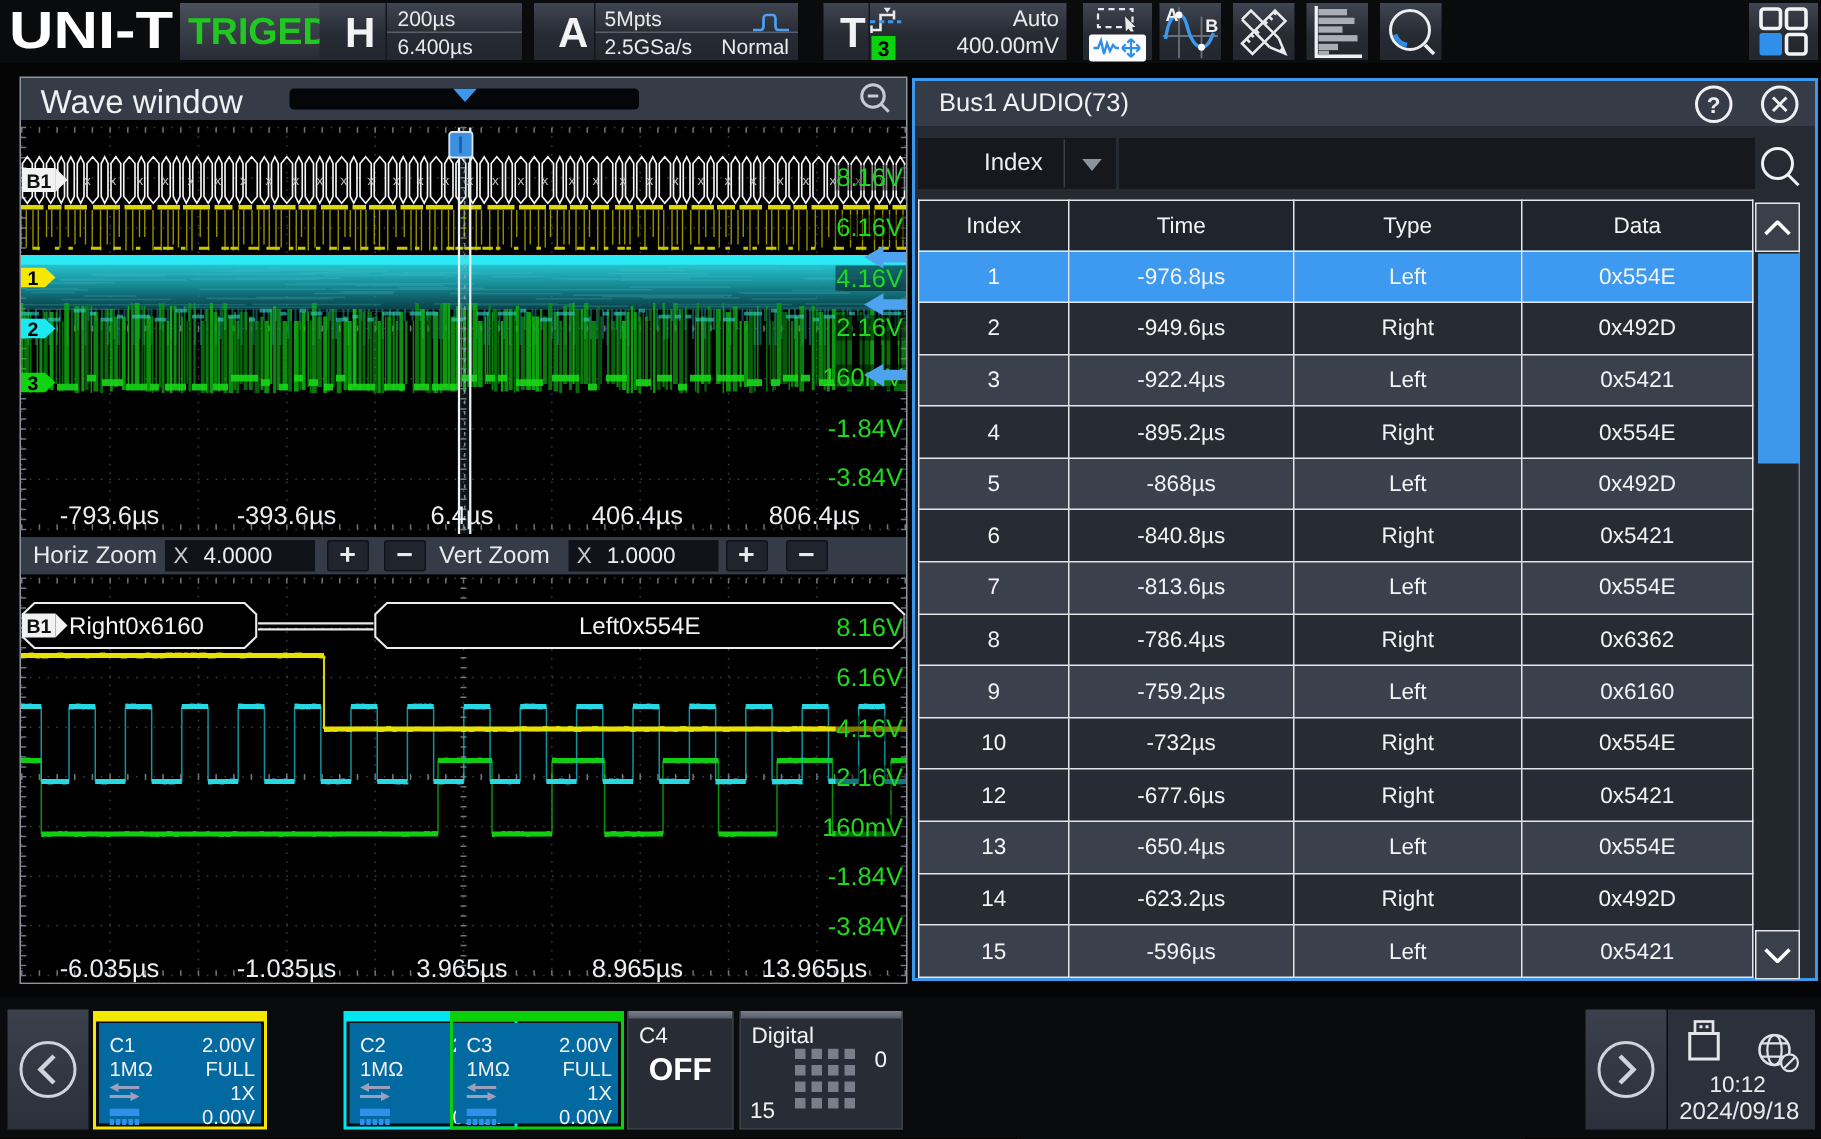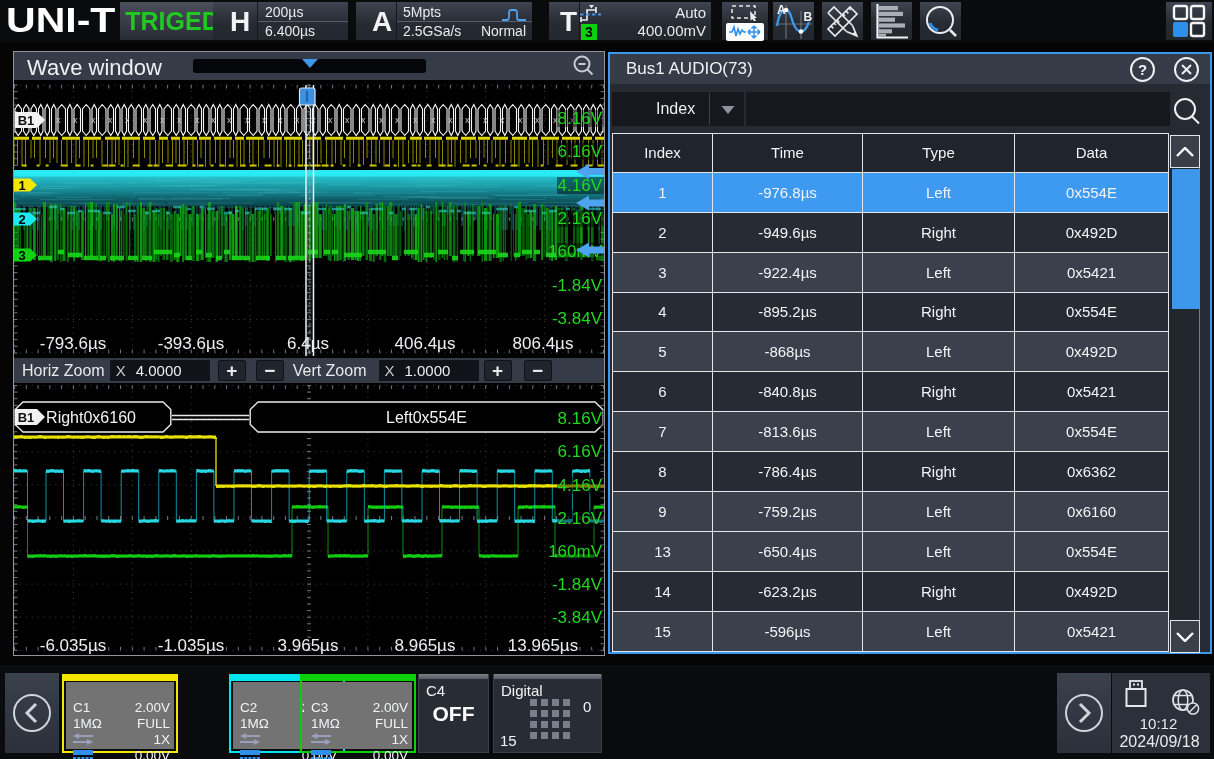--- a/index.html
+++ b/index.html
@@ -35,21 +35,21 @@
 #dtable td { height:32px; background:#262b34; }
 #dtable tr.odd td { background:#3b414c; }
 #dtable tr.sel td { background:#3d9af0; }
 .sbarbtn { position:absolute; left:560px; width:30px; height:33px; background:#394049; border:1px solid #e4e6e9; color:#fff; display:flex; align-items:center; justify-content:center; }
 #sbtrack { position:absolute; left:560px; top:114px; width:30px; height:454px; background:#22262d; border-right:1px solid #777c85; }
 #sbthumb { position:absolute; left:562px; top:115px; width:28px; height:140px; background:#3d97ea; }
 
 
 #botbar { position:absolute; left:0; top:665px; width:1214px; height:94px; background:#0a0b0d; }
 .chbox { position:absolute; top:9px; width:116px; height:79px; font-size:13.5px; color:#f2f3f5; }
-.chin { position:absolute; left:2px; top:1px; right:2px; bottom:2px; background:#737373; padding:17px 4px 0 7px; }
+.chin { position:absolute; left:2px; top:1px; right:2px; bottom:2px; background:#0369a1; padding:6px 4px 0 7px; }
 .chrow { display:flex; justify-content:space-between; height:16px; align-items:center; }
 .graybox { position:absolute; top:9px; height:79px; background:#272c35; border:1px solid #3a3f49; border-top:none; }
 .graytop { position:absolute; left:0; top:0; width:100%; height:5px; background:linear-gradient(#7a8089,#565c66); }
 .circbtn { position:absolute; top:8px; width:54px; height:80px; background:linear-gradient(#3a404c,#2b303a); display:flex; align-items:center; justify-content:center; }
 </style>
 </head>
 <body>
 <div id="root">
 
 <div id="topbar">
@@ -674,20 +674,32 @@
             <td>-786.4µs</td>
             <td>Right</td>
             <td>0x6362</td>
           </tr>
     <tr class="odd">
             <td>9</td>
             <td>-759.2µs</td>
             <td>Left</td>
             <td>0x6160</td>
           </tr>
+    <tr>
+            <td>10</td>
+            <td>-732µs</td>
+            <td>Right</td>
+            <td>0x554E</td>
+          </tr>
+    <tr>
+            <td>12</td>
+            <td>-677.6µs</td>
+            <td>Right</td>
+            <td>0x5421</td>
+          </tr>
     <tr class="odd">
             <td>13</td>
             <td>-650.4µs</td>
             <td>Left</td>
             <td>0x554E</td>
           </tr>
     <tr>
             <td>14</td>
             <td>-623.2µs</td>
             <td>Right</td>

